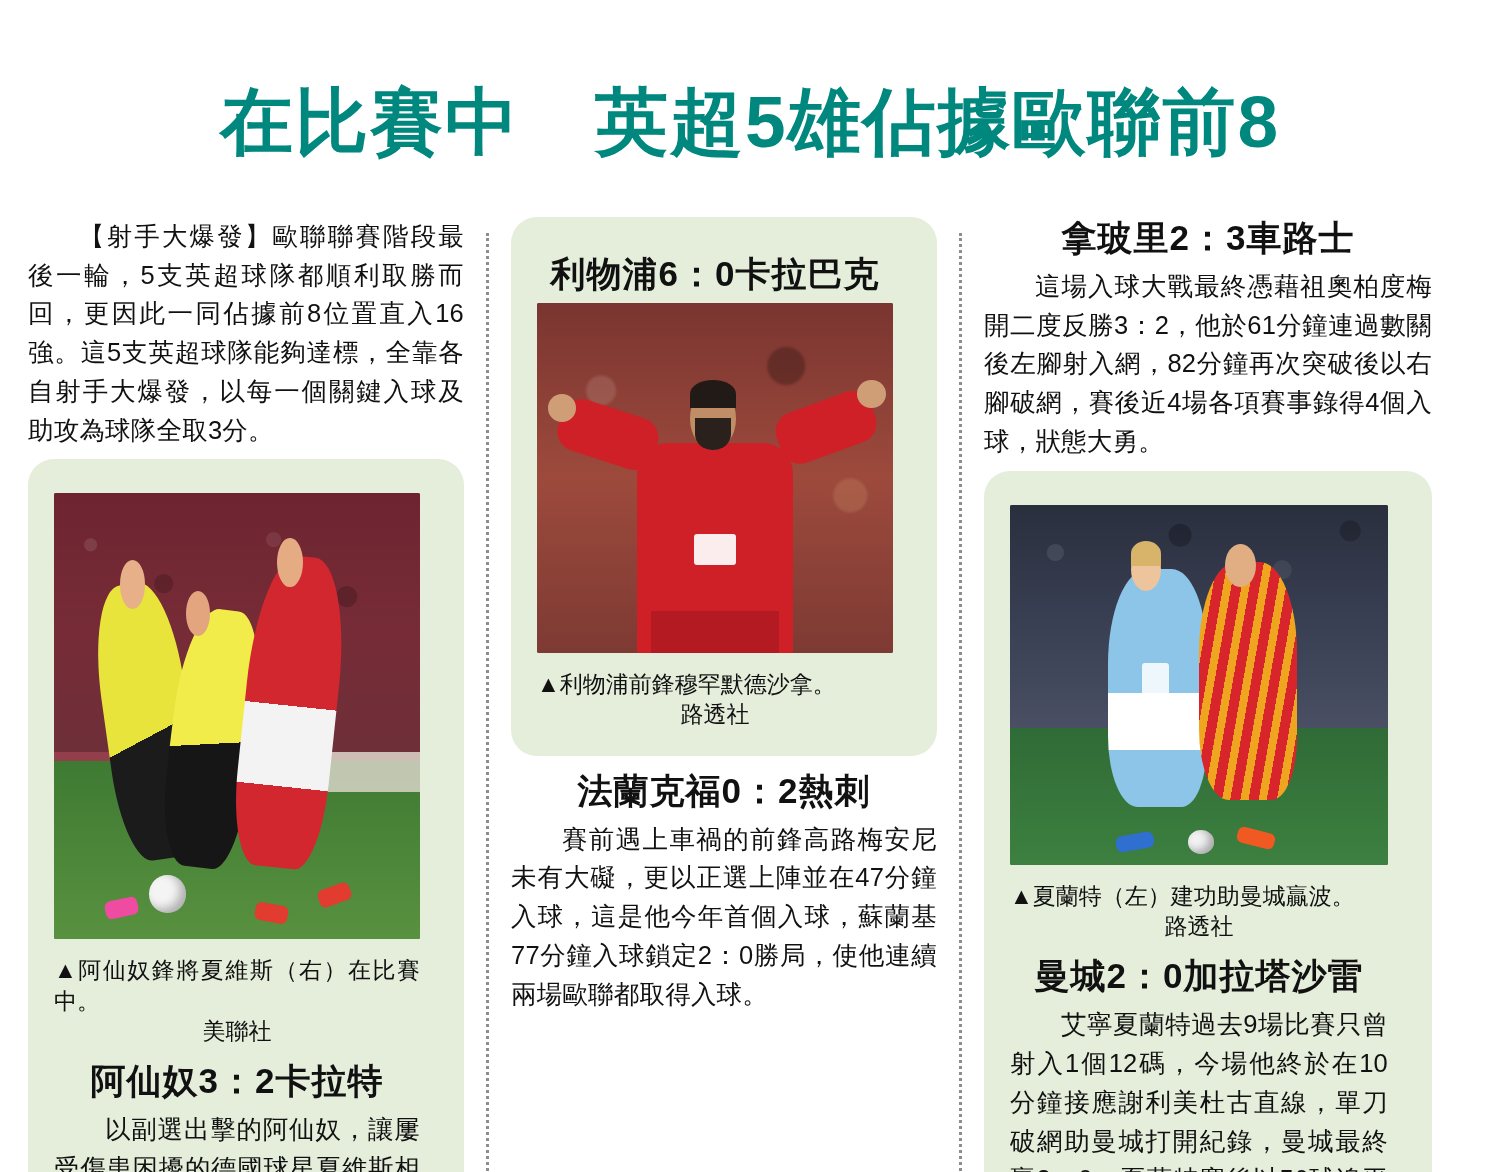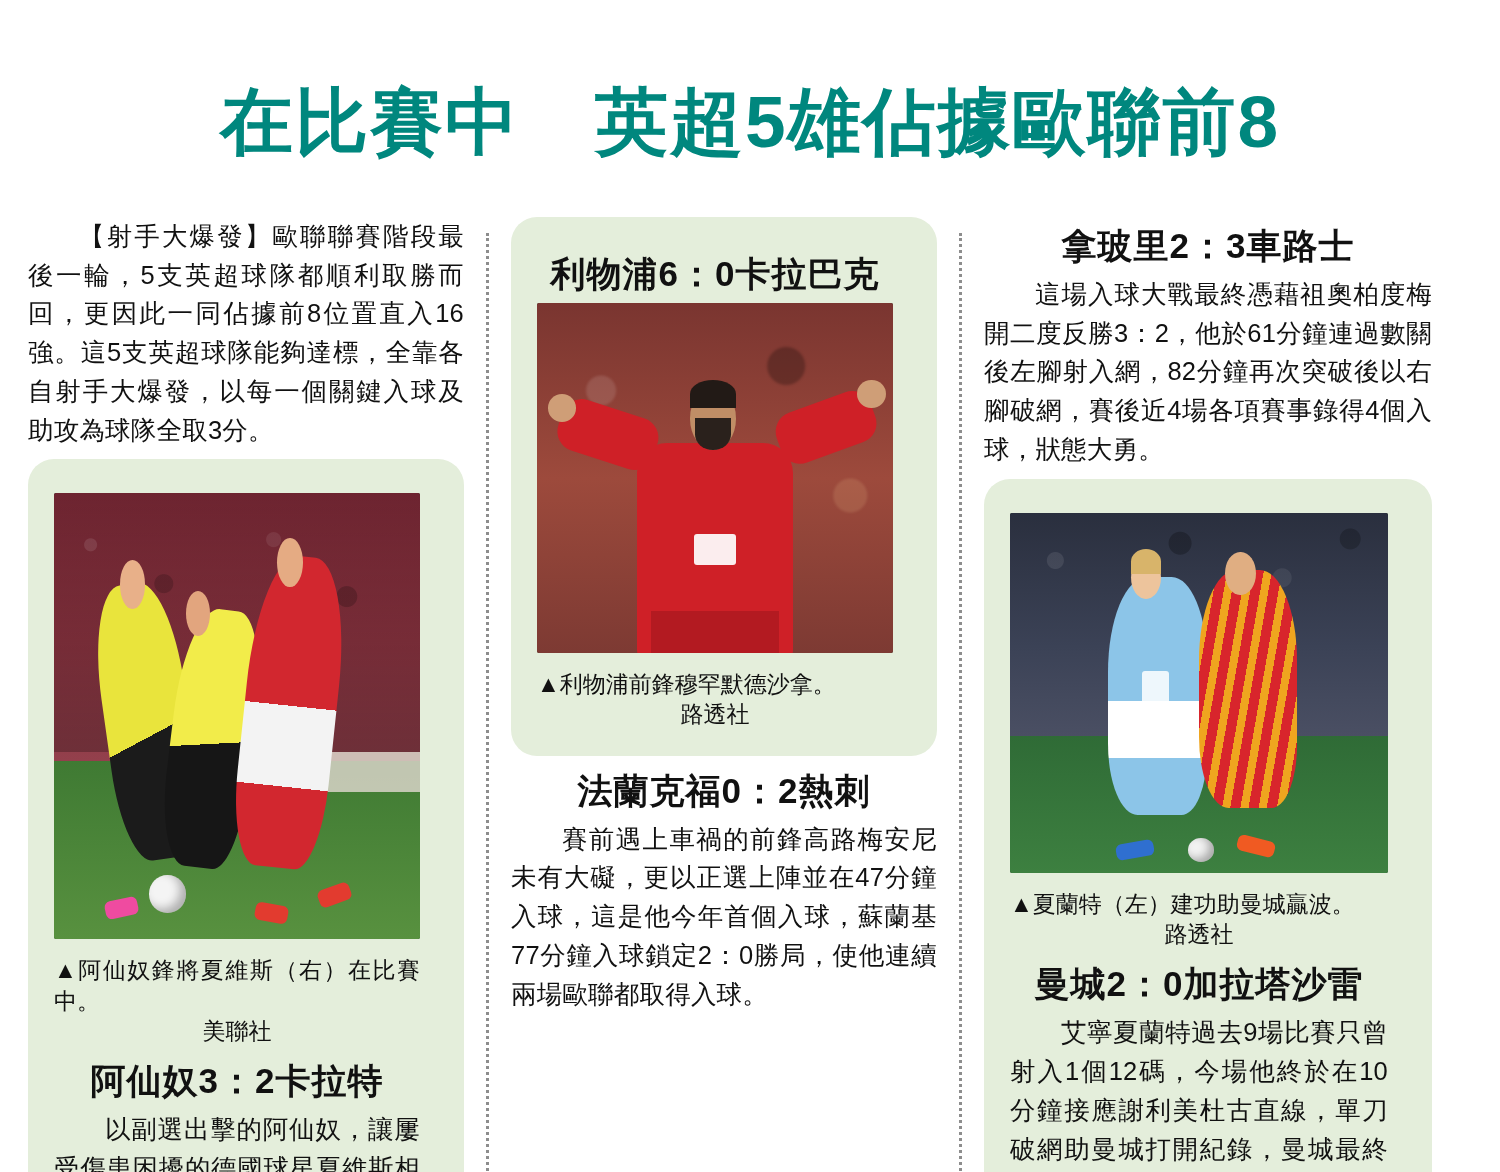--- a/index.html
+++ b/index.html
@@ -233,21 +233,21 @@
         </div>
       </div>
 
       <div class="subhead">法蘭克福0：2熱刺</div>
       <p class="body indent">賽前遇上車禍的前鋒高路梅安尼未有大礙，更以正選上陣並在47分鐘入球，這是他今年首個入球，蘇蘭基77分鐘入球鎖定2：0勝局，使他連續兩場歐聯都取得入球。</p>
     </div>
 
     <div class="vsep"></div>
 
     <div class="col col-3">
-      <div class="subhead" style="margin-top:8px;">拿玻里2：3車路士</div>
+      <div class="subhead" style="margin-top:0;">拿玻里2：3車路士</div>
       <p class="body indent">這場入球大戰最終憑藉祖奧柏度梅開二度反勝3：2，他於61分鐘連過數關後左腳射入網，82分鐘再次突破後以右腳破網，賽後近4場各項賽事錄得4個入球，狀態大勇。</p>
 
       <div class="greenbox">
         <div class="photo" id="photo3">
           <div class="sky"></div>
           <div class="crowd"></div>
           <div class="pitch"></div>
           <div class="pl" id="p3-blue"></div>
           <div class="pl" id="p3-num"></div>
           <div class="pl" id="p3-head1"></div>

